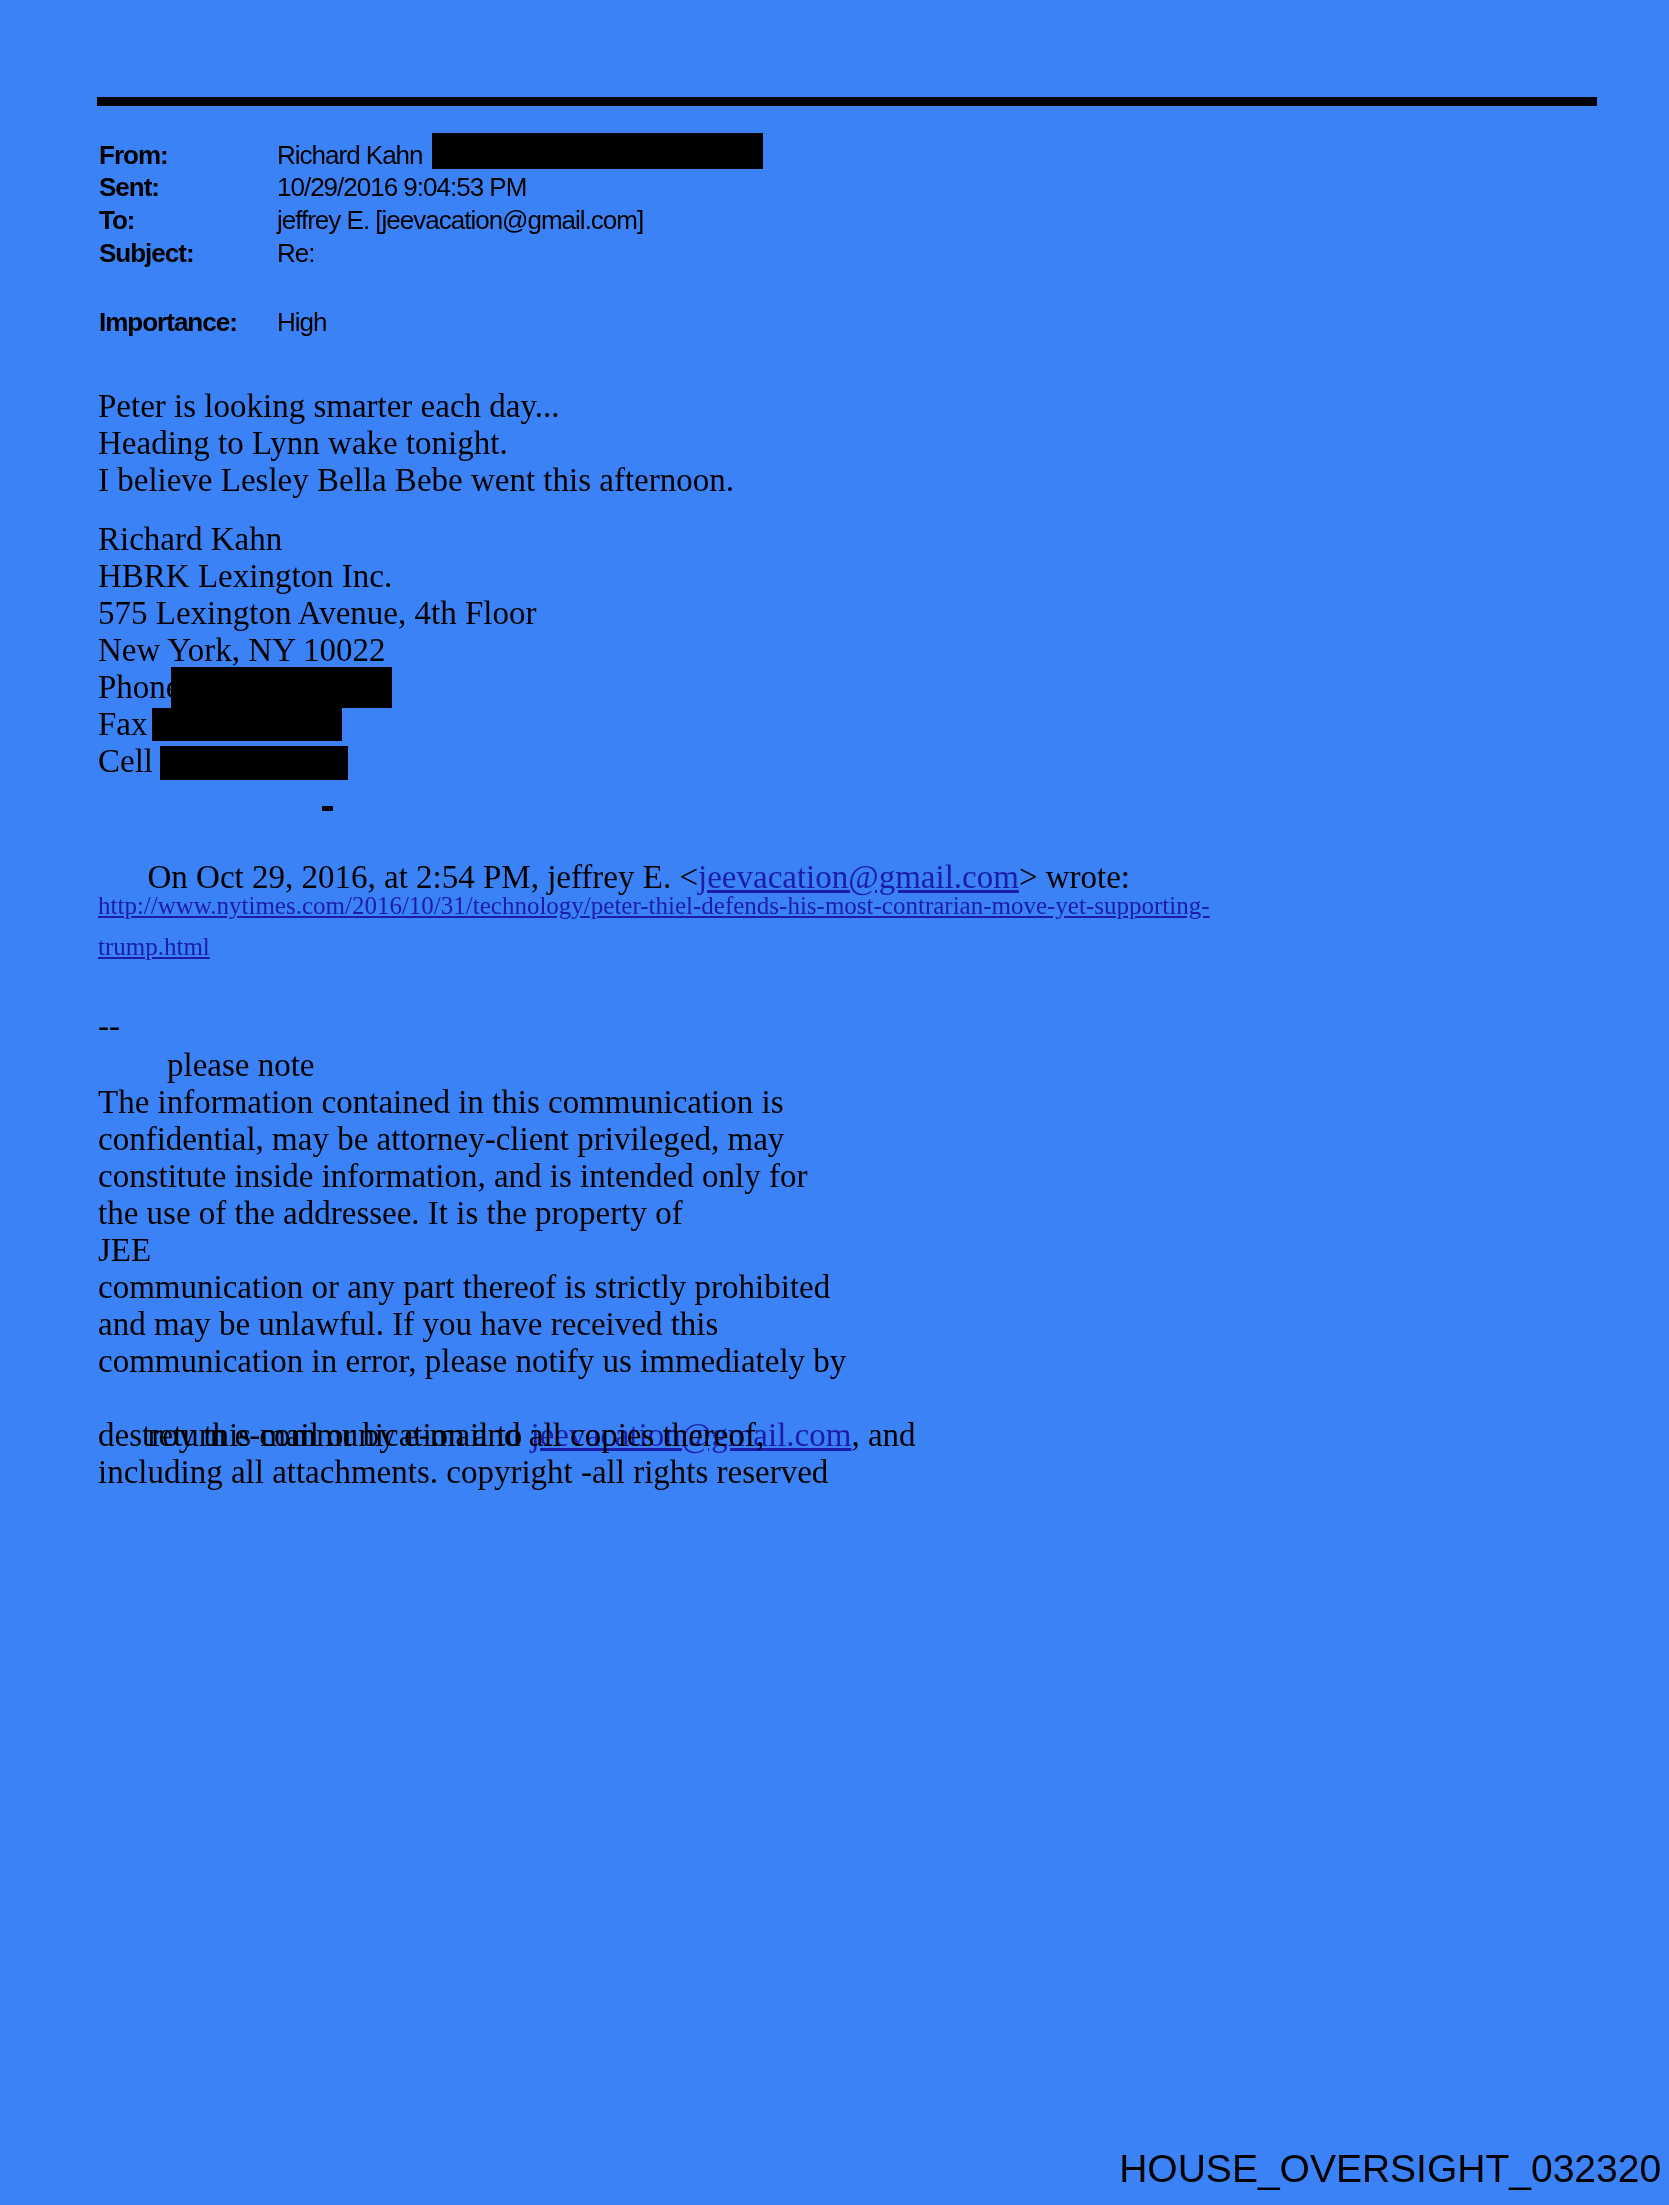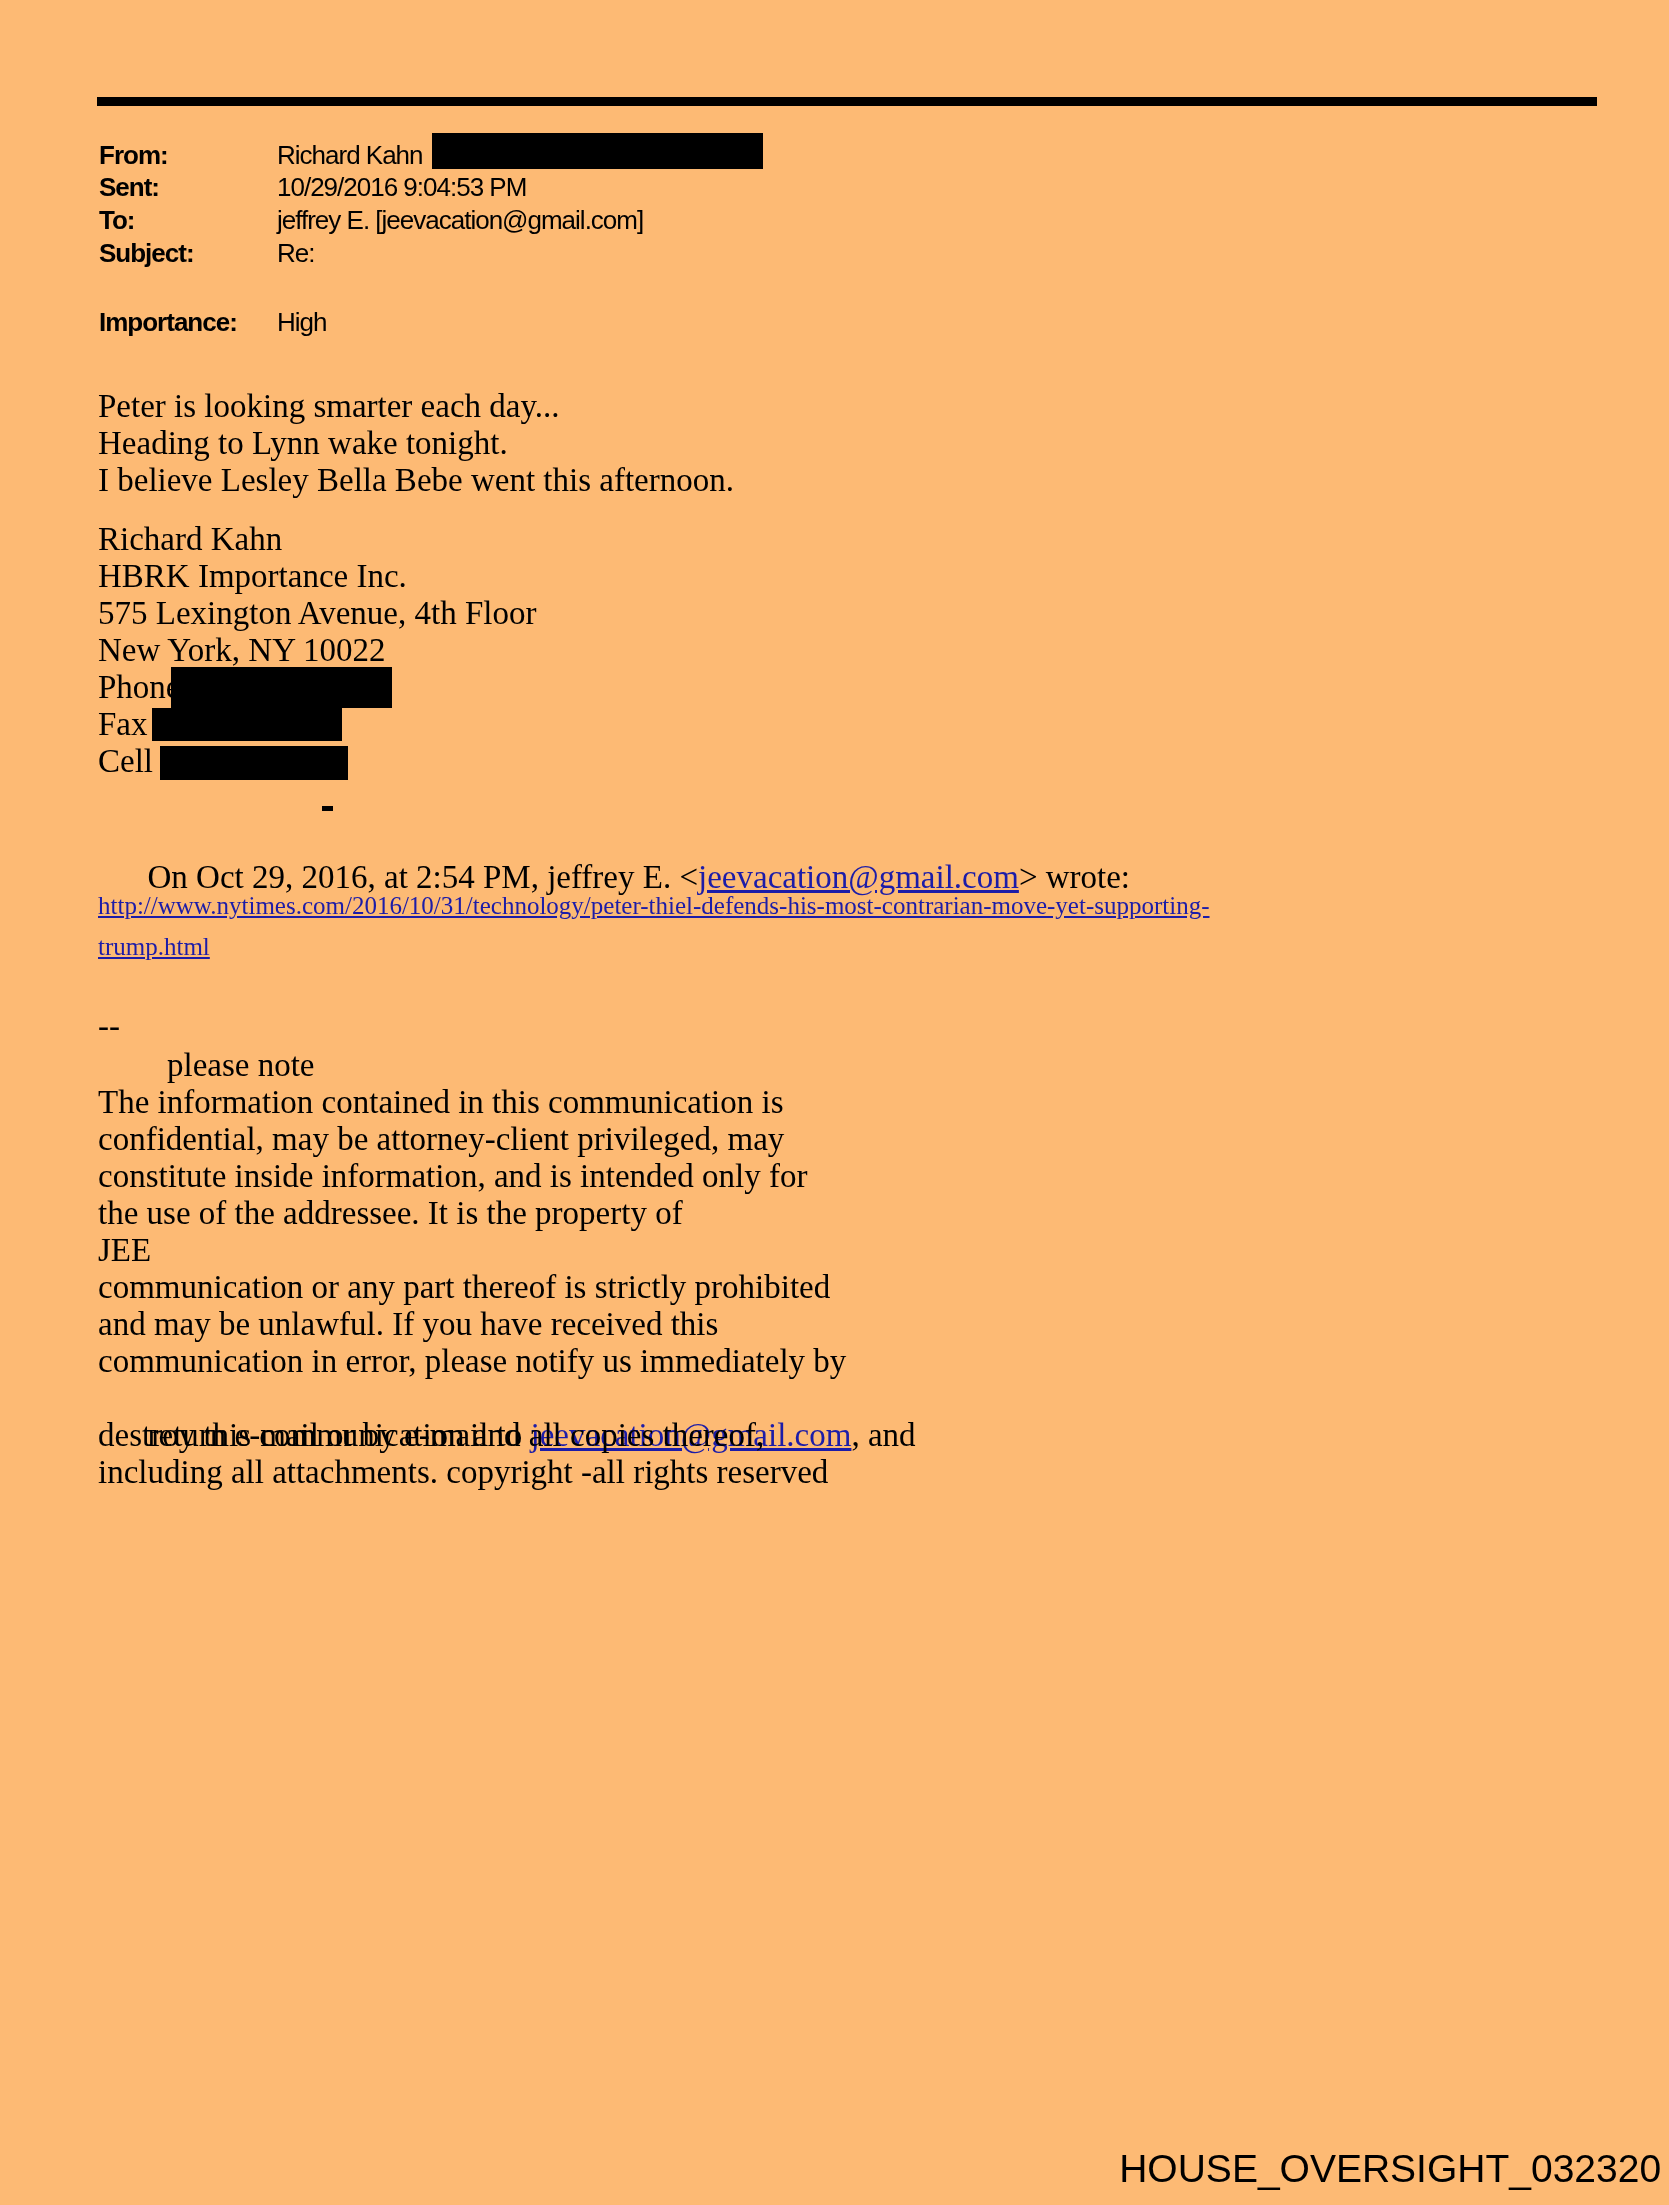--- a/index.html
+++ b/index.html
@@ -5,21 +5,21 @@
   html, body {
     margin: 0; padding: 0;
     width: 1669px; height: 2205px;
     background: #ffffff;
     overflow: hidden;
   }
   .page {
     position: absolute;
     left: 0; top: 0;
     width: 1669px; height: 2205px;
-    background: #fdba74;
+    background: #3b82f6;
     color: #000000;
   }
   .serif { font-family: "Liberation Serif", serif; }
 
   
   .top-rule {
     position: absolute;
     left: 97px; top: 97px;
     width: 1500px; height: 8.5px;
     background: #000000;
@@ -107,21 +107,21 @@
   <div class="redact" style="left:432px; top:133px; width:331px; height:36px;"></div>
 
   <div class="block serif" style="left:98px; top:372px;margin-top:16px;">
     <div class="tline">Peter is looking smarter each day...</div>
     <div class="tline">Heading to Lynn wake tonight.</div>
     <div class="tline">I believe Lesley Bella Bebe went this afternoon.</div>
   </div>
 
   <div class="block serif" style="left:98px; top:521px;">
     <div class="tline">Richard Kahn</div>
-    <div class="tline">HBRK Importance Inc.</div>
+    <div class="tline">HBRK Lexington Inc.</div>
     <div class="tline">575 Lexington Avenue, 4th Floor</div>
     <div class="tline">New York, NY 10022</div>
     <div class="tline">Phone</div>
     <div class="tline">Fax</div>
     <div class="tline">Cell</div>
   </div>
 
   <div class="redact" style="left:171px; top:667px; width:221px; height:41px;"></div>
   <div class="redact" style="left:152px; top:708px; width:190px; height:33px;"></div>
   <div class="redact" style="left:160px; top:746px; width:188px; height:34px;"></div>

